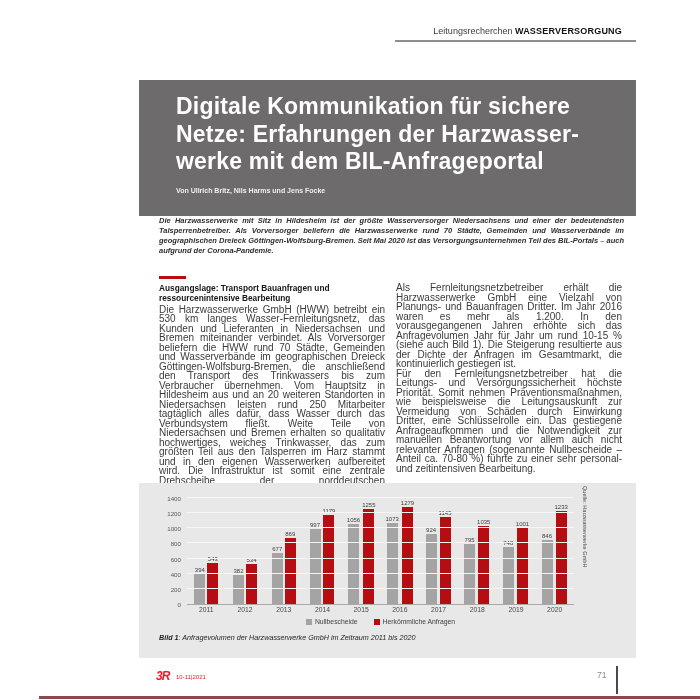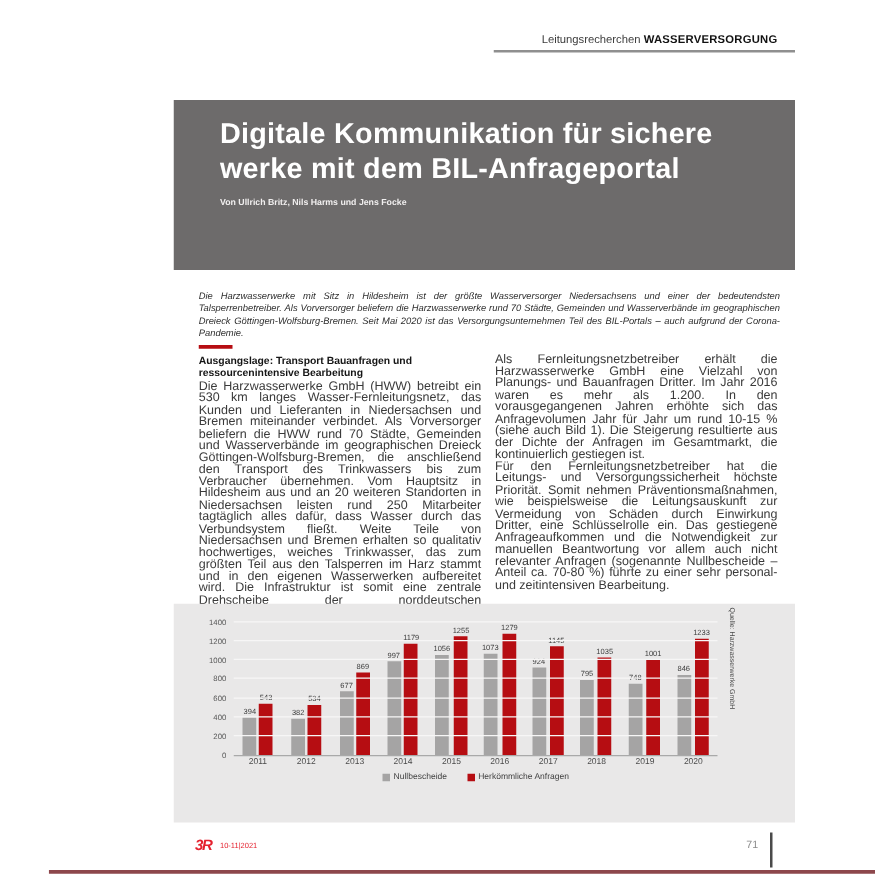--- a/index.html
+++ b/index.html
@@ -11,22 +11,22 @@
   .hdr-text b{color:#111;font-weight:bold;letter-spacing:.2px;}
   .hdr-rule{position:absolute;left:356px;top:40px;width:241px;height:2px;background:#8f8f8f;}
 
   
   .title-box{position:absolute;left:100px;top:80px;width:497px;height:136px;background:#6d6b6b;
              box-sizing:border-box;padding:13px 20px 0 37px;color:#fff;}
   .title-line{font-size:23px;line-height:27.5px;font-weight:700;letter-spacing:.2px;}
   .byline{margin-top:11px;font-size:7px;font-weight:bold;color:#f1efef;}
 
   
-  .abstract{position:absolute;left:120px;top:224px;width:465px;font-size:7.5px;line-height:10px;
-            font-style:italic;font-weight:normal;color:#2e2e2e;text-align:justify;}
+  .abstract{position:absolute;left:120px;top:208px;width:465px;font-size:7.5px;line-height:10px;
+            font-style:italic;font-weight:bold;color:#2e2e2e;text-align:justify;}
 
   
   .cols{position:absolute;left:120px;top:274px;width:463px;display:flex;gap:11px;}
   .col{width:226px;}
   .accent-dash{width:27px;height:2.5px;background:#b60d12;margin:2px 0 4px 0;}
   .sec-heading{font-size:8.3px;font-weight:bold;line-height:10px;color:#151515;margin:0 0 2px 0;}
   .body-p{font-size:10px;line-height:9.5px;color:#3a3a3a;text-align:justify;margin:0;}
   .col-right{padding-top:9px;}
 
   
@@ -65,20 +65,21 @@
 <div id="page">
 
   <div class="hdr-text">
     <span>Leitungsrecherchen</span>
     <b>WASSERVERSORGUNG</b>
   </div>
   <div class="hdr-rule"></div>
 
   <div class="title-box">
     <div class="title-line">Digitale Kommunikation für sichere</div>
+    <div class="title-line">Netze: Erfahrungen der Harzwasser-</div>
     <div class="title-line">werke mit dem BIL-Anfrageportal</div>
     <div class="byline">Von Ullrich Britz, Nils Harms und Jens Focke</div>
   </div>
 
   <p class="abstract">Die Harzwasserwerke mit Sitz in Hildesheim ist der größte Wasserversorger Niedersachsens und einer der bedeutendsten Talsperrenbetreiber. Als Vorversorger beliefern die Harzwasserwerke rund 70 Städte, Gemeinden und Wasserverbände im geographischen Dreieck Göttingen-Wolfsburg-Bremen. Seit Mai 2020 ist das Versorgungsunternehmen Teil des BIL-Portals – auch aufgrund der Corona-Pandemie.</p>
 
   <div class="cols">
     <div class="col">
       <div class="accent-dash"></div>
       <h2 class="sec-heading">Ausgangslage: Transport Bauanfragen und ressourcenintensive Bearbeitung</h2>
@@ -227,20 +228,23 @@
     <div class="legend">
         <div class="legend-item">
           <span class="swatch" style="background: rgb(165, 164, 164);"></span>
           <span>Nullbescheide</span>
         </div>
         <div class="legend-item">
           <span class="swatch" style="background: rgb(182, 13, 18);"></span>
           <span>Herkömmliche Anfragen</span>
         </div>
       </div>
+    <div class="caption">
+      <b>Bild 1</b><span>: Anfragevolumen der Harzwasserwerke GmbH im Zeitraum 2011 bis 2020</span>
+    </div>
     <div class="source-vert">Quelle: Harzwasserwerke GmbH</div>
   </div>
 
   <div class="logo">3R</div>
   <div class="issue">10-11|2021</div>
   <div class="page-num">71</div>
   <div class="page-bar"></div>
   <div class="bottom-rule"></div>
 
 </div>

